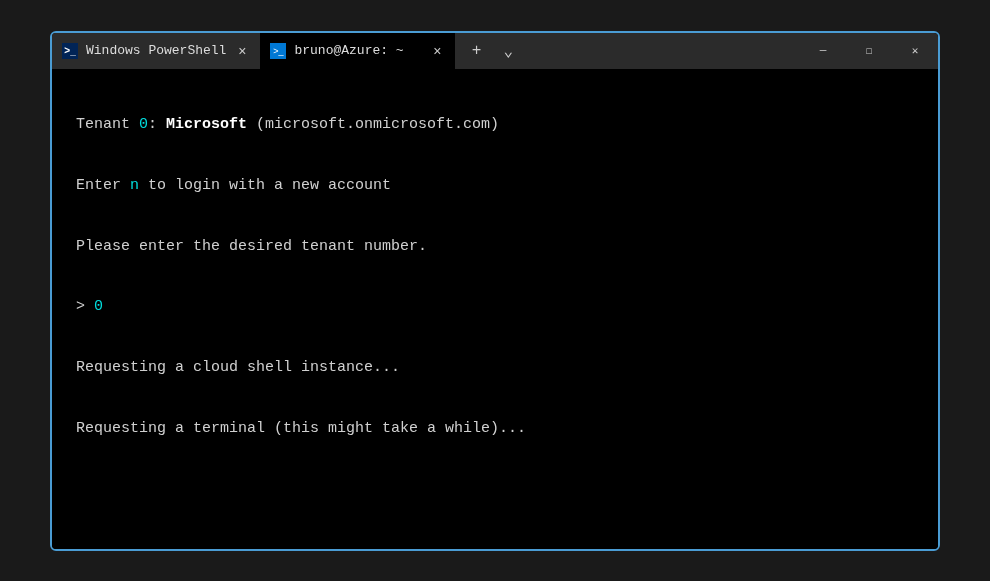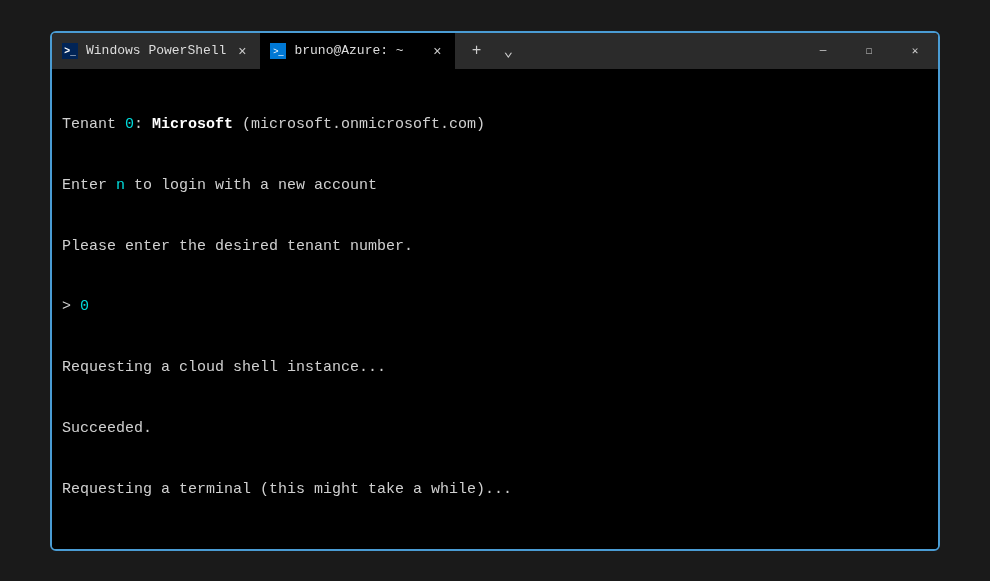--- a/index.html
+++ b/index.html
@@ -106,21 +106,21 @@
       align-items: center;
       justify-content: center;
       color: #ccc;
       cursor: pointer;
       font-size: 11px;
     }
     .terminal {
       flex: 1;
       background: #000;
       color: #d0d0d0;
-      padding: 6px 10px;
+      padding: 6px 24px;
       font-size: 15px;
       line-height: 1.35;
       overflow: hidden;
       white-space: pre-wrap;
     }
     .line { min-height: 1.35em; }
     .bold { font-weight: bold; color: #fff; }
     .cyan { color: #00dddd; }
   </style>
 </head>
@@ -155,21 +155,20 @@
       <div class="wc-btn close">✕</div>
     </div>
   </div>
 
   <div class="terminal">
     <div class="line"><span>Tenant </span><span class="cyan">0</span><span>: </span><span class="bold">Microsoft</span><span> (microsoft.onmicrosoft.com)</span></div>
     <div class="line"><span>Enter </span><span class="cyan">n</span><span> to login with a new account</span></div>
     <div class="line">Please enter the desired tenant number.</div>
     <div class="line"><span>&gt; </span><span class="cyan">0</span></div>
     <div class="line">Requesting a cloud shell instance...</div>
-    <div class="line">Succeeded.</div>
     <div class="line">Requesting a terminal (this might take a while)...</div>
     
     
     
     
     
     
     
     
     

